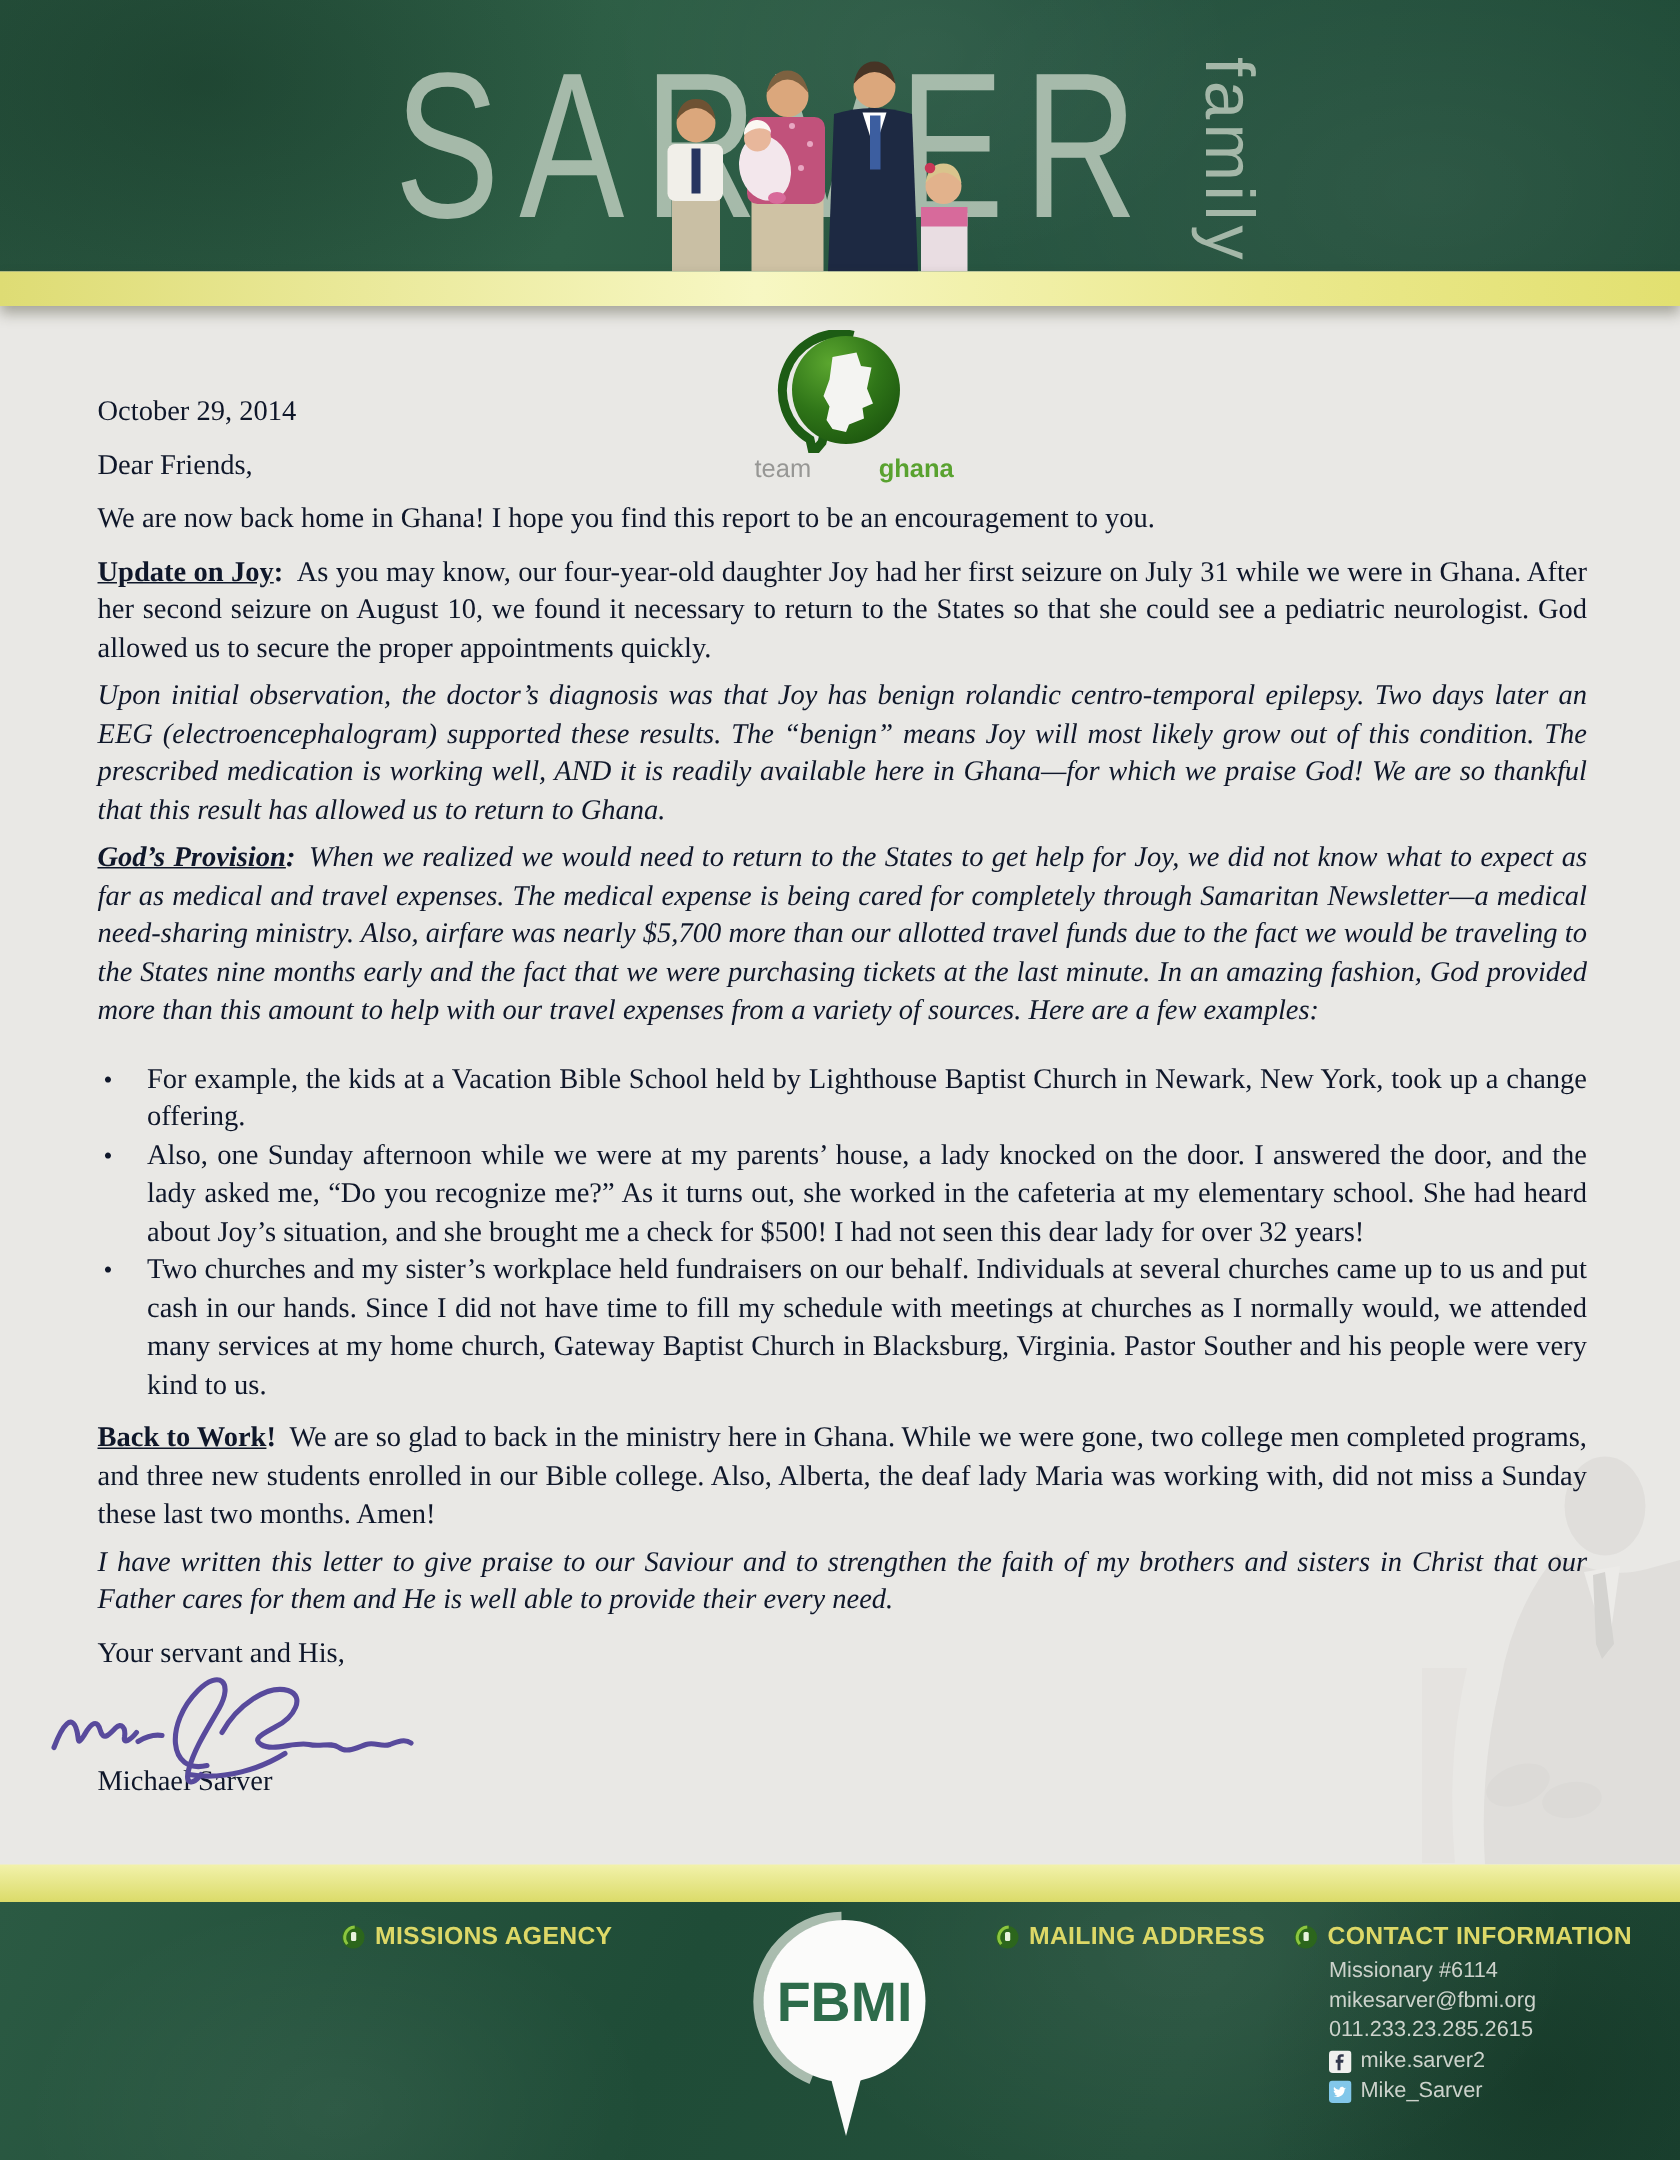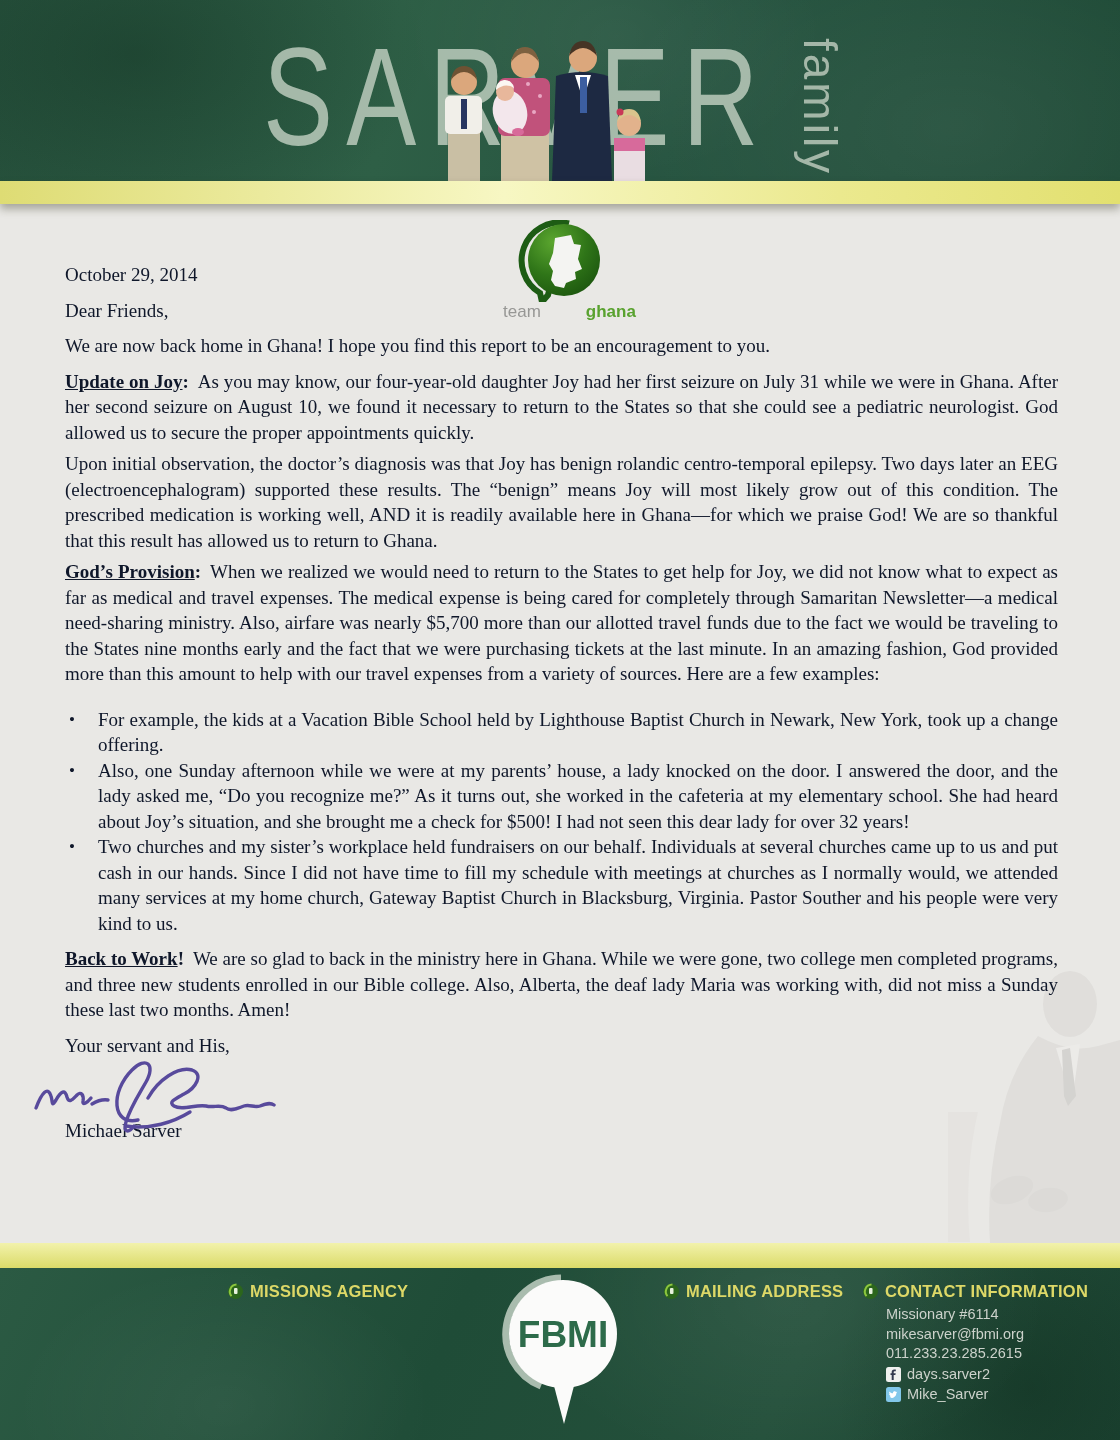--- a/index.html
+++ b/index.html
@@ -34,21 +34,21 @@
   .tg-text .t{color:#979795;}
   .tg-text .g{color:#59a22f;font-weight:bold;padding-left:45px;}
 
   
   .letter{position:absolute;left:65px;top:262px;width:993px;font-size:19px;line-height:25.5px;color:#0f172a;}
   .letter p{margin:0;text-align:justify;}
   .date{margin:0;}
   .salutation{margin-top:20px !important;text-align:left;}
   .intro{margin-top:6px !important;}
   .para{margin-top:10px !important;}
-  .para.tight{margin-top:6px !important;}
+  .para.tight{margin-top:6px !important;font-style:italic;}
   .lead{font-weight:bold;text-decoration:underline;}
   .lead-punct{font-weight:bold;margin-right:9px;}
   ul.examples{margin:20px 0 0 0;padding:0;list-style:none;}
   ul.examples li{position:relative;margin:0;padding-left:33px;text-align:justify;}
   ul.examples li::before{content:"•";position:absolute;left:4px;top:0;font-size:17px;}
   .closing{margin-top:10px !important;text-align:right;}
   .sig-wrap{position:relative;height:58px;margin-top:2px;}
   .sig-svg{position:absolute;left:-35px;top:-14px;}
   .signer{margin-top:0 !important;text-align:left !important;}
 
@@ -160,20 +160,21 @@
     <p class="para tight"><span class="lead hidden-if-empty">God’s Provision</span><span class="lead-punct hidden-if-empty">:</span><span>When we realized we would need to return to the States to get help for Joy, we did not know what to expect as far as medical and travel expenses.  The medical expense is being cared for completely through Samaritan Newsletter—a medical need-sharing ministry.  Also, airfare was nearly $5,700 more than our allotted travel funds due to the fact we would be traveling to the States nine months early and the fact that we were purchasing tickets at the last minute.  In an amazing fashion, God provided more than this amount to help with our travel expenses from a variety of sources.  Here are a few examples:</span></p>
 
     <ul class="examples">
       <li>For example, the kids at a Vacation Bible School held by Lighthouse Baptist Church in Newark, New York, took up a change offering.</li>
       <li>Also, one Sunday afternoon while we were at my parents’ house, a lady knocked on the door.  I answered the door, and the lady asked me, “Do you recognize me?”  As it turns out, she worked in the cafeteria at my elementary school.  She had heard about Joy’s situation, and she brought me a check for $500!  I had not seen this dear lady for over 32 years!</li>
       <li>Two churches and my sister’s workplace held fundraisers on our behalf.  Individuals at several churches came up to us and put cash in our hands.  Since I did not have time to fill my schedule with meetings at churches as I normally would, we attended many services at my home church, Gateway Baptist Church in Blacksburg, Virginia.  Pastor Souther and his people were very kind to us.</li>
     </ul>
 
     <p class="para"><span class="lead hidden-if-empty">Back to Work</span><span class="lead-punct hidden-if-empty">!</span><span>We are so glad to back in the ministry here in Ghana. While we were gone, two college men completed programs, and three new students enrolled in our Bible college.  Also, Alberta, the deaf lady Maria was working with, did not miss a Sunday these last two months.  Amen!</span></p>
 
+    <p class="para tight"><span>I have written this letter to give praise to our Saviour and to strengthen the faith of my brothers and sisters in Christ that our Father cares for them and He is well able to provide their every need.</span></p>
 
     <p class="closing para">Your servant and His,</p>
 
     <div class="sig-wrap">
       <svg class="sig-svg" width="265" height="90" viewBox="0 0 265 90">
         <g fill="none" stroke="#584a9c" stroke-width="3.4" stroke-linecap="round" stroke-linejoin="round">
           <path d="M6 62 c6 -16 12 -22 15 -12 c2 6 0 12 5 4 c5 -9 9 -11 11 -3 c2 7 6 2 10 -2 c4 -4 7 0 6 6 c-1 5 4 2 8 -3"></path>
           <path d="M62 58 c5 -3 10 -5 16 -4"></path>
           <path d="M108 74 c-26 6 -28 -28 -6 -50 c14 -14 24 -6 14 12 c-8 14 -16 26 -20 40 c-3 10 2 12 8 4"></path>
           <path d="M118 52 c10 -18 30 -32 44 -28 c12 4 4 18 -8 24 c-9 5 -16 8 -10 12 c8 5 22 -2 32 0 c8 2 14 -2 20 2 c5 4 12 0 18 -2 c6 -2 10 2 16 0 c5 -2 10 -4 14 -1"></path>
@@ -230,21 +231,21 @@
       </div>
       <div class="flines">
         <div class="frow">Missionary #6114</div>
         <div class="frow">mikesarver@fbmi.org</div>
         <div class="frow">011.233.23.285.2615</div>
         <div class="social">
           <svg width="15" height="15" viewBox="0 0 15 15">
             <rect width="15" height="15" rx="2.5" fill="#f0f0ee"></rect>
             <path d="M9.8 4.2 h-1.3 c-.5 0-.8 .3-.8 .9 v1.1 h2 l-.3 1.9 h-1.7 v5 h-2 v-5 h-1.2 v-1.9 h1.2 v-1.3 c0-1.5 .9-2.4 2.4-2.4 h1.7z" fill="#33384d"></path>
           </svg>
-          <span>days.sarver2</span>
+          <span>mike.sarver2</span>
         </div>
         <div class="social">
           <svg width="15" height="15" viewBox="0 0 15 15">
             <rect width="15" height="15" rx="2.5" fill="#82c7ea"></rect>
             <path d="M3 10.6 c3.6 1.4 7.4 -.9 7.4 -4.6 l.9 -1.2 -1.1 .3 -.8 -.7 c-1 -.5 -2.1 0 -2.4 1.1 l-.1 .7 c-1.4 0 -2.7 -.7 -3.5 -1.8 c-.5 1 -.2 2 .6 2.6 l-.9 -.2 c0 .9 .7 1.7 1.5 2 l-.9 .1 c.4 .7 1.1 1.2 1.9 1.2 c-.8 .5 -1.7 .7 -2.6 .5z" fill="#ffffff"></path>
           </svg>
           <span>Mike_Sarver</span>
         </div>
       </div>
     </div>

